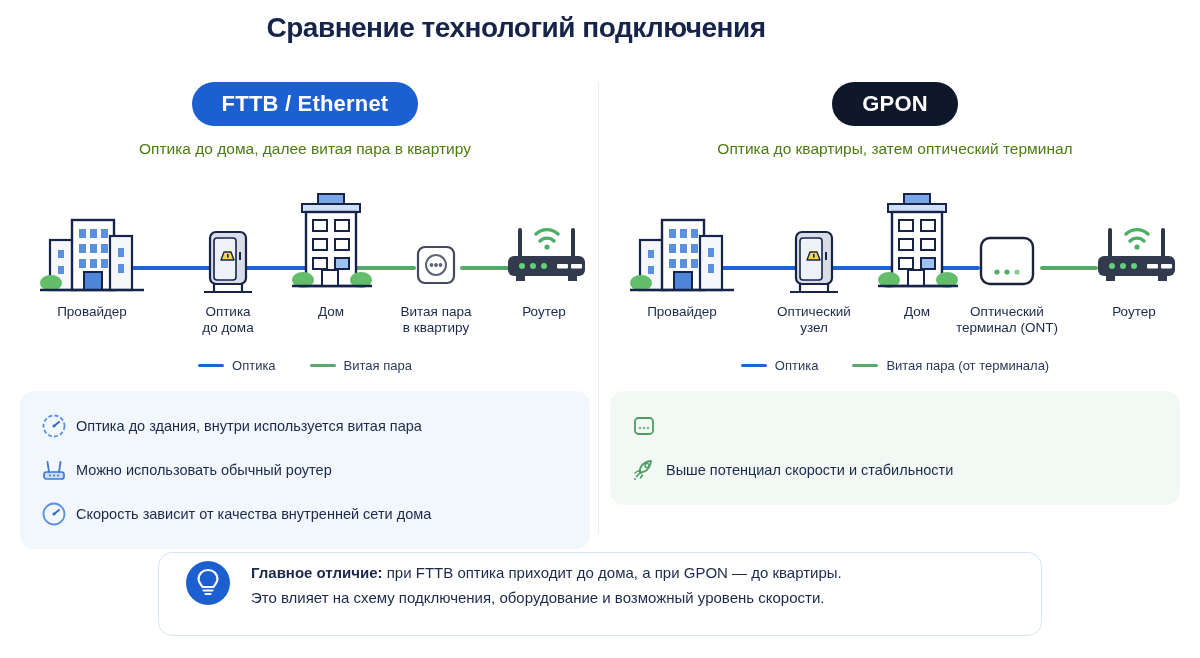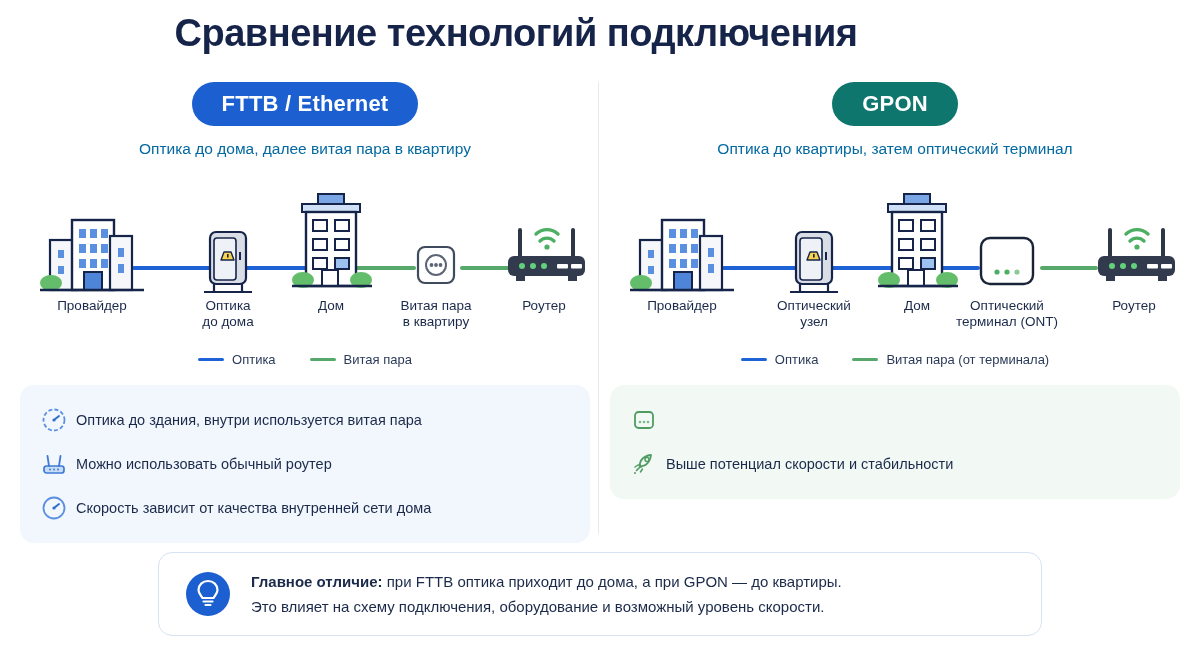--- a/index.html
+++ b/index.html
@@ -9,21 +9,21 @@
     font-family: "Liberation Sans", "DejaVu Sans", sans-serif;
     color: #1b2a4a;
     overflow: hidden;
   }
   .page { position: relative; width: 1200px; height: 658px; background: #fff; }
 
   
   .title {
     position: absolute; top: 12px; left: 0; width: 1032px;
     text-align: center;
-    font-size: 38px; font-weight: bold; letter-spacing: -0.5px;
+    font-size: 28px; font-weight: bold; letter-spacing: -0.5px;
     color: #16244a;
   }
 
   
   .divider {
     position: absolute; left: 598px; top: 82px;
     width: 1px; height: 452px; background: #e7eaef;
   }
 
   
@@ -32,41 +32,41 @@
   .col-right { left: 610px; width: 570px; }
 
   .badge {
     display: block; margin: 0 auto;
     border-radius: 22px;
     color: #fff; font-size: 22px; font-weight: bold;
     padding: 9px 30px; text-align: center; width: fit-content;
     letter-spacing: 0.2px;
   }
   .badge-blue  { background: #1b5fd0; }
-  .badge-green { background: #0f766e; }
+  .badge-green { background: #0f172a; }
 
   .subtitle {
     margin-top: 14px; text-align: center;
-    font-size: 15.5px; color: #0369a1;
+    font-size: 15.5px; color: #4d7c0f;
   }
 
   
   .diagram { position: relative; margin-top: 22px; height: 118px; }
   .node {
     position: absolute; bottom: 0;
     display: flex; align-items: flex-end; justify-content: center;
   }
   .wire {
     position: absolute; height: 4px; border-radius: 2px; bottom: 28px;
   }
   .wire-blue  { background: #1e63d6; }
   .wire-green { background: #57a86b; }
 
   
-  .captions { position: relative; height: 46px; }
+  .captions { position: relative; height: 46px; margin-top: 6px; }
   .caption {
     position: absolute; top: 0;
     text-align: center; font-size: 13.5px; line-height: 16px;
     color: #1b2a4a; transform: translateX(-50%);
     width: 120px;
   }
 
   
   .legend {
     display: flex; justify-content: center; gap: 34px;
@@ -85,21 +85,21 @@
     display: flex; align-items: center; gap: 8px;
     height: 38px; font-size: 14.5px; color: #1b2a4a;
   }
   .feature + .feature { margin-top: 6px; }
   .feature-icon { width: 28px; height: 28px; flex: none; display: block; }
 
   
   .callout {
     position: absolute; left: 158px; top: 552px; width: 884px; height: 84px;
     border: 1.4px solid #d7e2f2; border-radius: 14px; background: #fff;
-    display: flex; align-items: center; gap: 20px; padding: 16px 26px;
+    display: flex; align-items: flex-start; gap: 20px; padding: 7px 26px;
   }
   .callout-icon { flex: none; width: 46px; height: 46px; }
   .callout-text { font-size: 15px; line-height: 25px; color: #1b2a4a; }
   .callout-text b { font-weight: bold; }
 </style>
 </head>
 <body>
 
 <div class="page">
 

